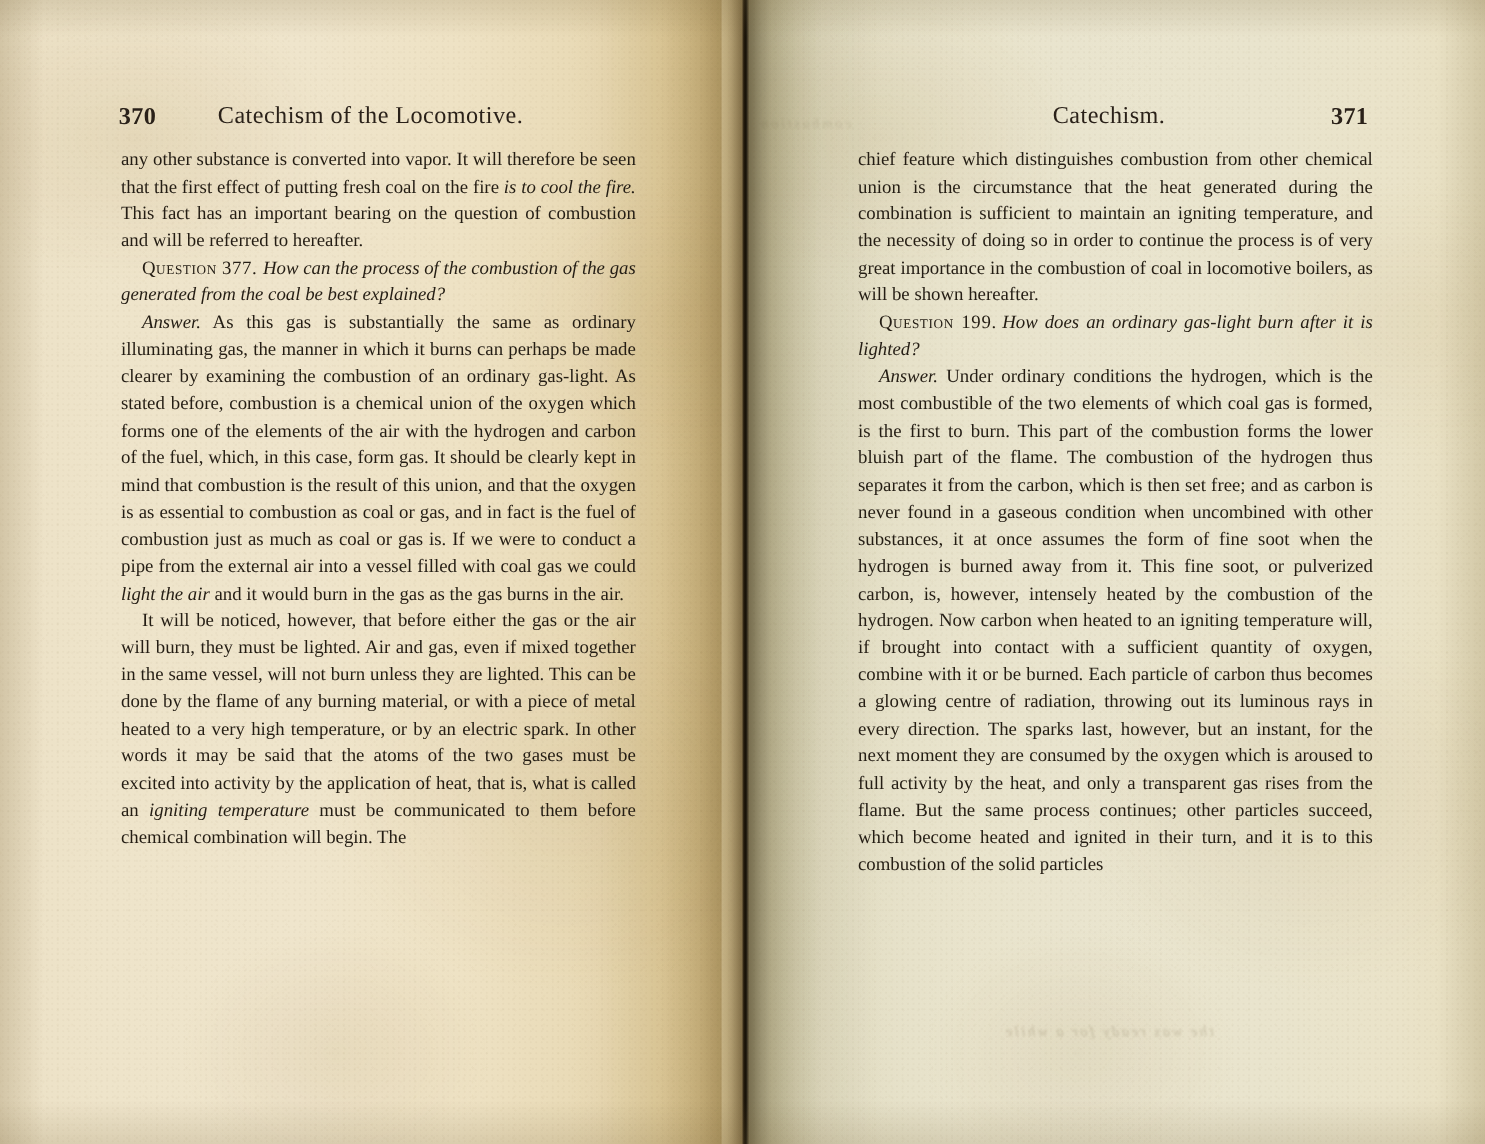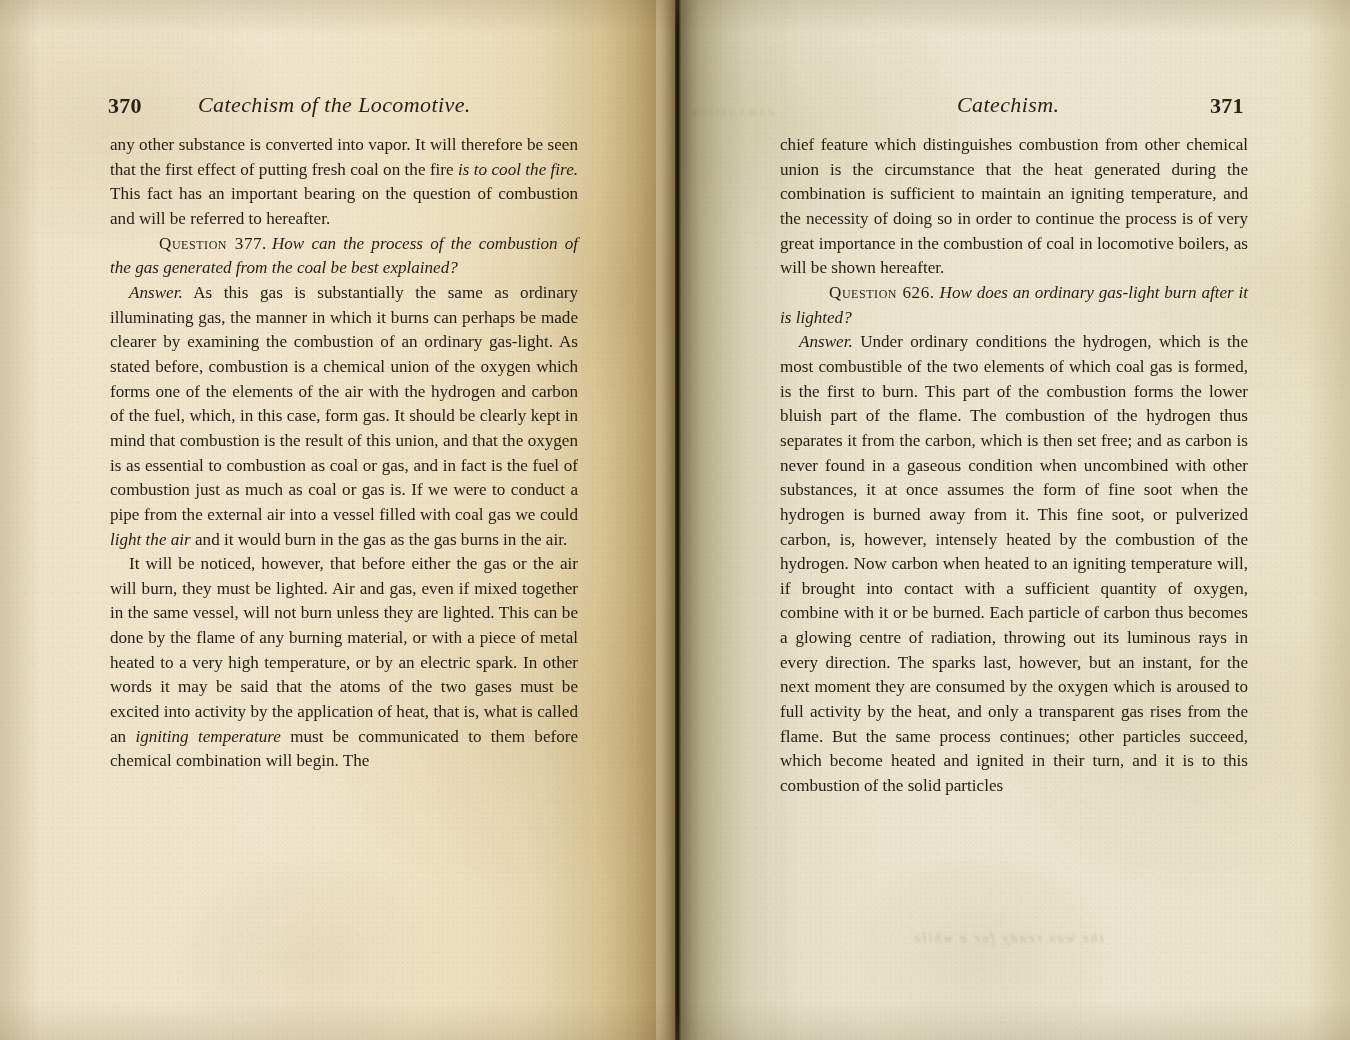--- a/index.html
+++ b/index.html
@@ -146,37 +146,35 @@
   .textblock p { margin: 0; }
   .indent { text-indent: 19px; }
 
   .running-head {
     position: absolute;
     font-size: 22px;
     color: #2a2119;
     white-space: nowrap;
   }
   .rh-title {
-    font-style: italic;
     letter-spacing: .4px;
   }
   .folio {
     font-weight: bold;
     letter-spacing: .3px;
   }
 
   #folio-left  { left: 108px;  top: 93px; }
   #title-left  { left: 198px;  top: 92px; }
   #title-right { left: 957px;  top: 92px; }
   #folio-right { left: 1210px; top: 93px; text-align: right; }
 
   .smallcaps {
     font-variant: small-caps;
     letter-spacing: .55px;
-    margin-left: 30px;
   }
   i, .ital { font-style: italic; }
 
   
   .bleed {
     position: absolute;
     pointer-events: none;
     color: rgba(108,92,62,.26);
     font-size: 13px;
     letter-spacing: 2.4px;
@@ -226,21 +224,21 @@
     <p class="indent"><span class="smallcaps">Question 377.</span><i style="margin-left:5px">How can the process of the combustion of the gas generated from the coal be best explained?</i></p>
 
     <p class="indent"><i>Answer.</i><span> As this gas is substantially the same as ordinary illuminating gas, the manner in which it burns can perhaps be made clearer by examining the combustion of an ordinary gas-light. As stated before, combustion is a chemical union of the oxygen which forms one of the elements of the air with the hydrogen and carbon of the fuel, which, in this case, form gas. It should be clearly kept in mind that combustion is the result of this union, and that the oxygen is as essential to combustion as coal or gas, and in fact is the fuel of combustion just as much as coal or gas is. If we were to conduct a pipe from the external air into a vessel filled with coal gas we could </span><i>light the air</i><span> and it would burn in the gas as the gas burns in the air.</span></p>
 
     <p class="indent"><span>It will be noticed, however, that before either the gas or the air will burn, they must be lighted. Air and gas, even if mixed together in the same vessel, will not burn unless they are lighted. This can be done by the flame of any burning material, or with a piece of metal heated to a very high temperature, or by an electric spark. In other words it may be said that the atoms of the two gases must be excited into activity by the application of heat, that is, what is called an </span><i>igniting temperature</i><span> must be communicated to them before chemical combination will begin. The</span></p>
   </div>
 
   <div class="textblock" id="col-right">
     <p><span>chief feature which distinguishes combustion from other chemical union is the circumstance that the heat generated during the combination is sufficient to maintain an igniting temperature, and the necessity of doing so in order to continue the process is of very great importance in the combustion of coal in locomotive boilers, as will be shown hereafter.</span></p>
 
-    <p class="indent"><span class="smallcaps">Question 626.</span><i style="margin-left:5px">How does an ordinary gas-light burn after it is lighted?</i></p>
+    <p class="indent"><span class="smallcaps">Question 199.</span><i style="margin-left:5px">How does an ordinary gas-light burn after it is lighted?</i></p>
 
     <p class="indent"><i>Answer.</i><span> Under ordinary conditions the hydrogen, which is the most combustible of the two elements of which coal gas is formed, is the first to burn. This part of the combustion forms the lower bluish part of the flame. The combustion of the hydrogen thus separates it from the carbon, which is then set free; and as carbon is never found in a gaseous condition when uncombined with other substances, it at once assumes the form of fine soot when the hydrogen is burned away from it. This fine soot, or pulverized carbon, is, however, intensely heated by the combustion of the hydrogen. Now carbon when heated to an igniting temperature will, if brought into contact with a sufficient quantity of oxygen, combine with it or be burned. Each particle of carbon thus becomes a glowing centre of radiation, throwing out its luminous rays in every direction. The sparks last, however, but an instant, for the next moment they are consumed by the oxygen which is aroused to full activity by the heat, and only a transparent gas rises from the flame. But the same process continues; other particles succeed, which become heated and ignited in their turn, and it is to this combustion of the solid particles</span></p>
   </div>
 
   <div class="bleed" id="bleed-1">the was ready for a while</div>
   <div class="bleed" id="bleed-2">combustion</div>
 
   <div id="curve-left"></div>
   <div id="curve-right"></div>
 

